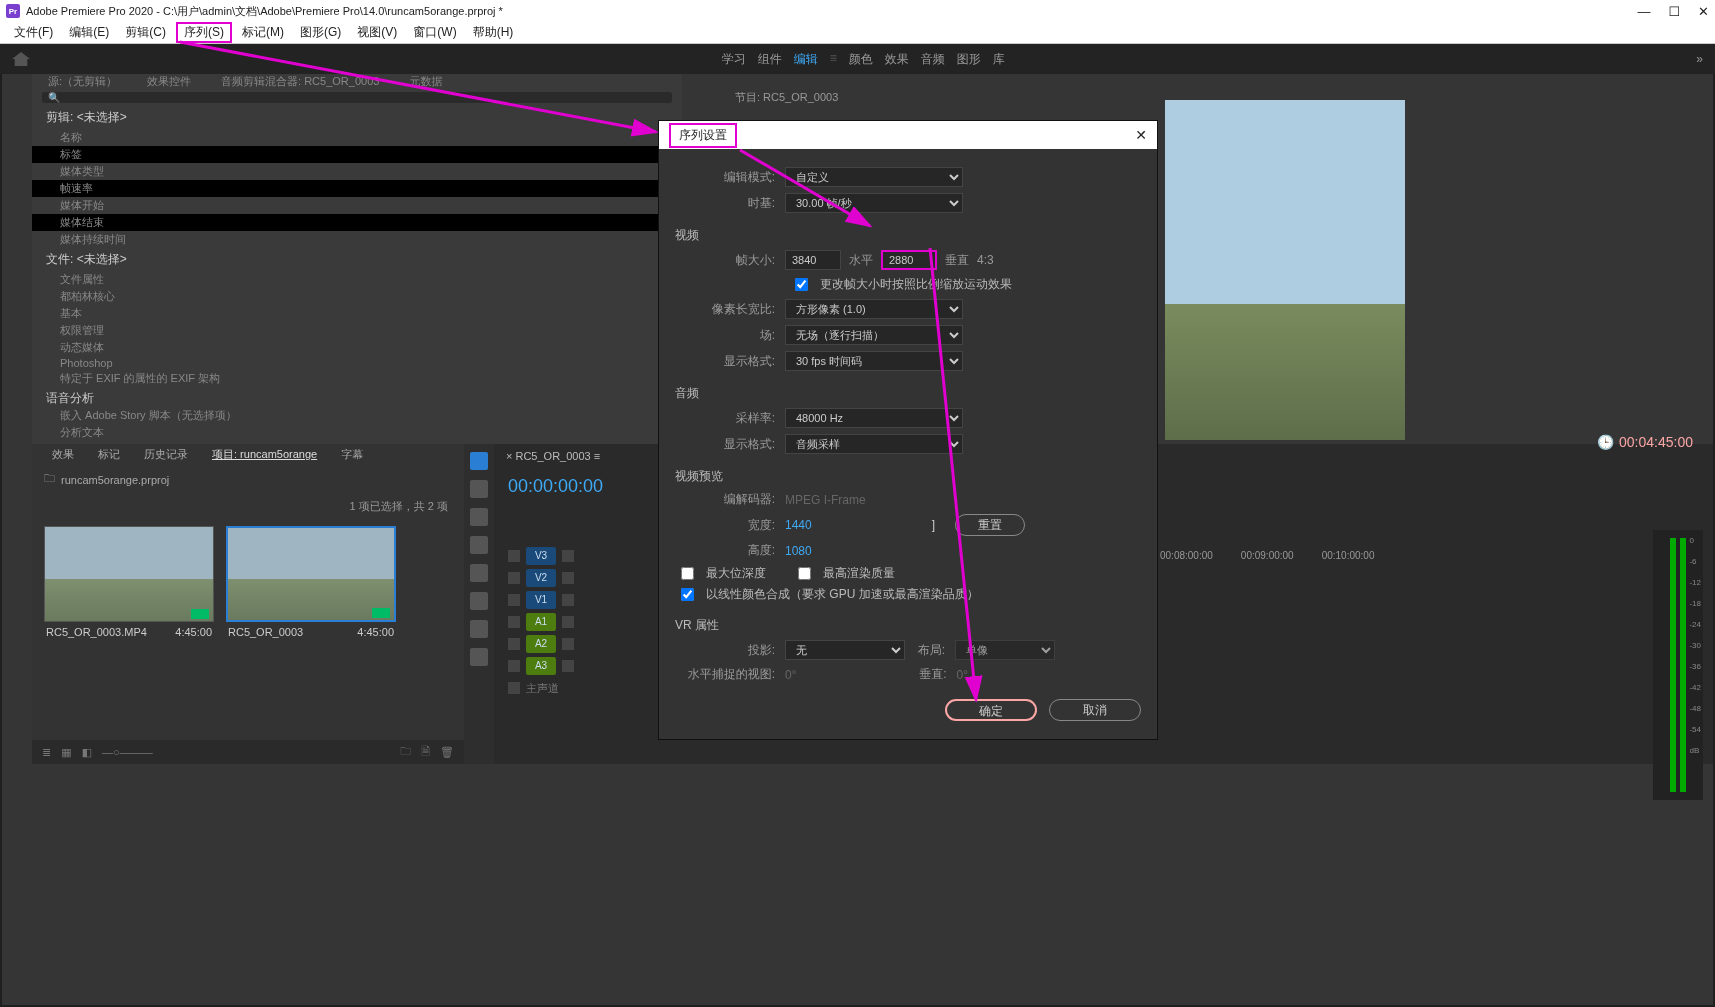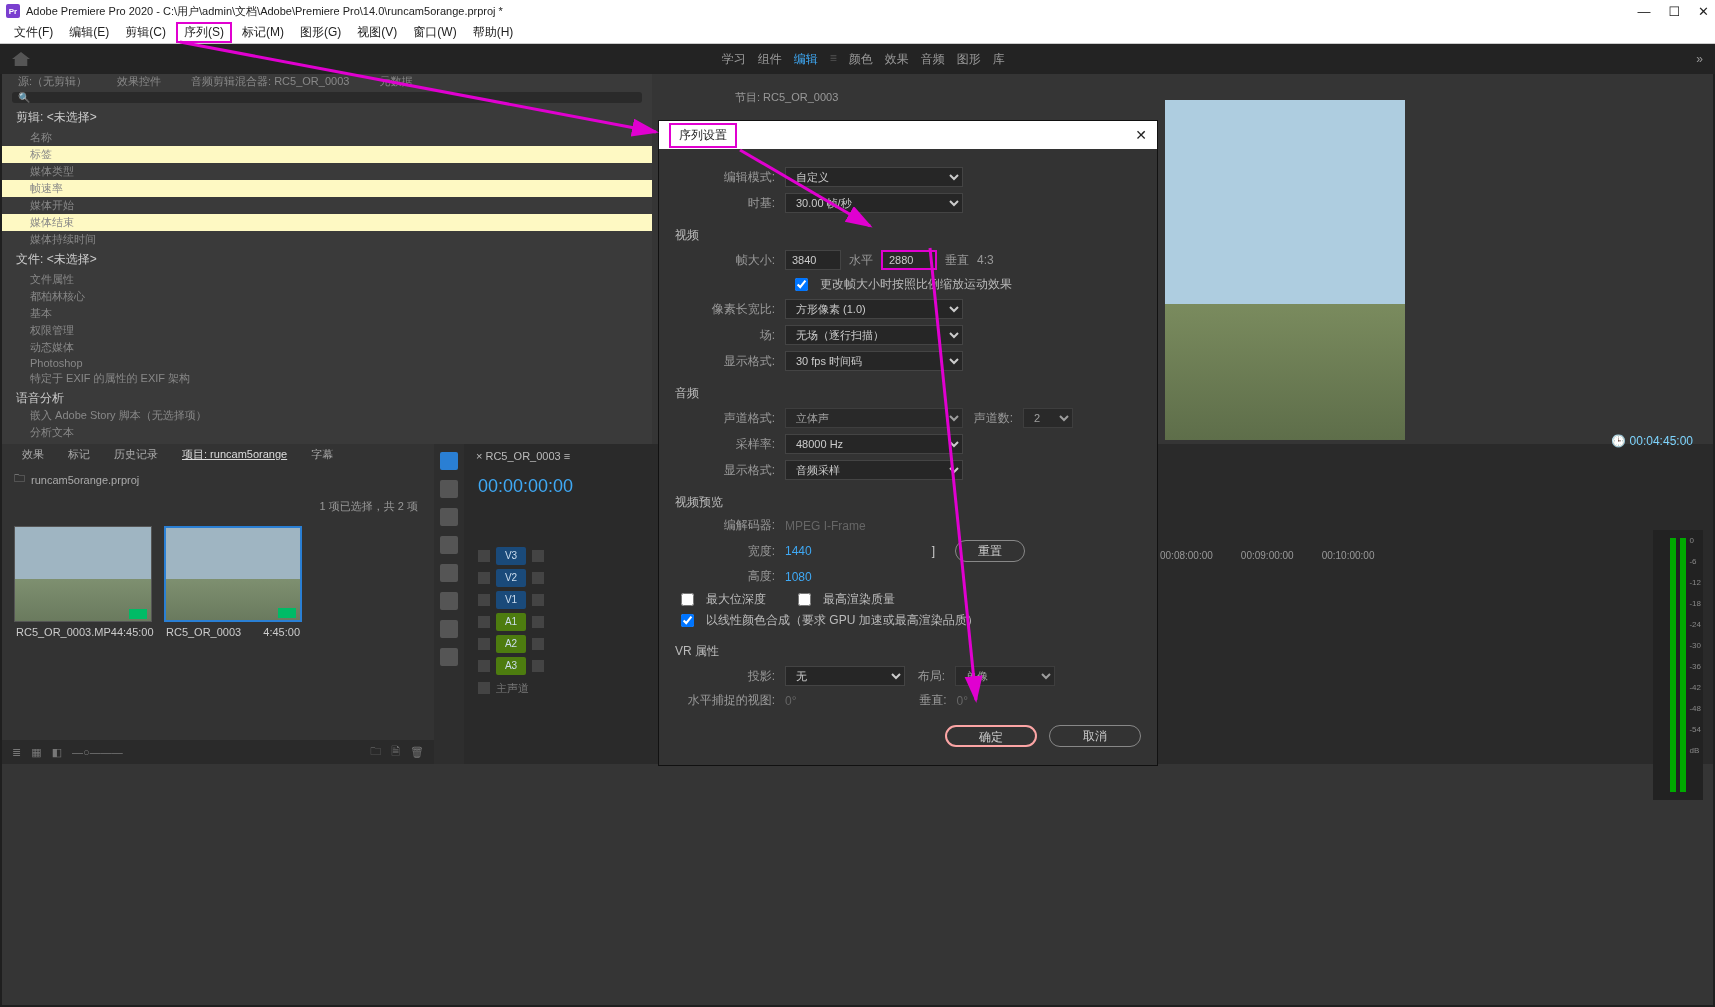--- a/index.html
+++ b/index.html
@@ -17,45 +17,45 @@
   .menubar .mi.hl { border: 2px solid #e000d0; }
   
   
   .topbar { height: 30px; background: #232323; display: flex; align-items: center; padding: 0 12px; font-size: 12px; color: #999; }
   .topbar .home { width: 18px; height: 14px; background: #555; clip-path: polygon(50% 0,100% 50%,85% 50%,85% 100%,15% 100%,15% 50%,0 50%); }
   .topbar .wtabs { margin: 0 auto; display: flex; gap: 12px; }
   .topbar .wtabs .wt.active { color: #3fa9f5; }
   .topbar .wtabs .lines { color: #555; }
   
   
-  .workspace { position: absolute; top: 74px; left: 2px; right: 2px; bottom: 2px; background: #353535; }
+  .workspace { position: absolute; top: 74px; left: 2px; right: 2px; bottom: 2px; background: #353535; padding-left: 30px; }
   
   
   .panelrow1 { height: 370px; display: flex; }
   
   
   .metapanel { width: 650px; background: #3a3a3a; display: flex; flex-direction: column; font-size: 12px; color: #aaa; }
   .metapanel .tabs { height: 22px; display: flex; gap: 30px; padding: 0 16px; color: #888; align-items: center; font-size: 11px; }
   .metapanel .tabs .t { cursor: pointer; }
   .metapanel .search { margin: 3px 10px; height: 16px; background: #2a2a2a; border-radius: 3px; display: flex; align-items: center; padding: 0 6px; font-size: 10px; color: #666; }
   .metapanel .mhead { padding: 3px 14px; color: #ccc; }
   .metapanel .mrow { padding: 1px 28px; color: #888; font-size: 11px; }
-  .metapanel .mrow.darker { background: #fef9c3; }
+  .metapanel .mrow.darker { background: #000000; }
   .metapanel .voice { padding: 3px 14px 0 14px; color: #ccc; }
   
   
   .panelrow2 { height: 320px; display: flex; }
   
   .projpanel { width: 432px; background: #333; font-size: 11px; color: #aaa; display: flex; flex-direction: column; }
   .projpanel .tabs { height: 20px; display: flex; gap: 24px; padding: 0 20px; align-items: center; }
   .projpanel .tabs .t.active { color: #ddd; text-decoration: underline; }
   .projpanel .bins { padding: 6px 12px; display: flex; align-items: center; gap: 6px; }
   .projpanel .selinfo { text-align: right; padding: 4px 16px; color: #999; }
   .projpanel .thumbs { display: flex; gap: 12px; padding: 8px 12px; }
-  .thumb { width: 138px; }
+  .thumb { width: 170px; }
   .thumb .img { height: 96px; background: linear-gradient(#9fb5c2 0%,#9fb5c2 55%,#7e9070 55%,#6a7a5e 100%); position: relative; border: 1px solid #555; }
   .thumb.sel .img { border: 2px solid #2a7fd4; }
   .thumb .img .badge { position:absolute; bottom:2px; right:4px; width:18px; height:10px; background:#0b6; }
   .thumb .label { display: flex; justify-content: space-between; padding: 4px 2px; color: #ccc; }
   .projpanel .bottombar { margin-top: auto; height: 24px; background: #2a2a2a; display:flex; align-items:center; gap:10px; padding:0 10px; color:#777; }
   
   .toolcol { width: 30px; background: #2e2e2e; display:flex; flex-direction:column; align-items:center; gap:10px; padding-top:8px; }
   .toolcol .tool { width:18px; height:18px; background:#555; border-radius:2px; }
   .toolcol .tool.active { background:#2a7fd4; }
   
@@ -86,21 +86,21 @@
   .dialog .btns { display:flex; gap:12px; justify-content:flex-end; margin-top:16px; }
   .dialog .btn { width:92px; height:22px; border:1px solid #888; border-radius:11px; text-align:center; line-height:20px; cursor:pointer; color:#ccc; }
   .dialog .btn.ok { border:2px solid #fca5a5; }
   .dialog .disabled { color:#666; }
   
   
   .arrow { position:absolute; pointer-events:none; }
   
   
   .prog-right { position:absolute; top:100px; left:1165px; width:240px; height:340px; background: linear-gradient(#aecde0 0,#aecde0 60%,#7a8b5e 60%,#5e6e4a 100%); }
-  .tc-right { position:absolute; top:434px; right:22px; color:#7dd3fc; font-size:12px; }
+  .tc-right { position:absolute; top:434px; right:22px; color:#fca5a5; font-size:14px; }
   
   .tlruler { position:absolute; top:550px; left:1160px; color:#999; font-size:10px; display:flex; gap:28px; }
   
   .audiometer { position:absolute; top:530px; right:12px; width:50px; height:270px; background:#222; display:flex; justify-content:center; }
   .audiometer .bar { width:6px; margin:8px 2px; background:linear-gradient(#0a0,#0a0); }
   .audiometer .scale { position:absolute; right:2px; top:6px; font-size:8px; color:#888; display:flex; flex-direction:column; gap:12px; }
 </style>
 </head>
 <body>
 
@@ -348,26 +348,20 @@
         <span class="lbl">场:</span>
         <select><option>无场（逐行扫描）</option></select>
       </div>
     <div class="row">
         <span class="lbl">显示格式:</span>
         <select><option>30 fps 时间码</option></select>
       </div>
 
     <div class="sect">音频</div>
     <div class="row">
-        <span class="lbl disabled">声道格式:</span>
-        <select disabled=""><option class="disabled">立体声</option></select>
-      <span class="lbl disabled" style="width:60px">声道数:</span>
-        <select disabled="" style="width:50px"><option class="disabled">2</option></select>
-      </div>
-    <div class="row">
         <span class="lbl">采样率:</span>
         <select><option>48000 Hz</option></select>
       </div>
     <div class="row">
         <span class="lbl">显示格式:</span>
         <select><option>音频采样</option></select>
       </div>
 
     <div class="sect">视频预览</div>
     <div class="row">

